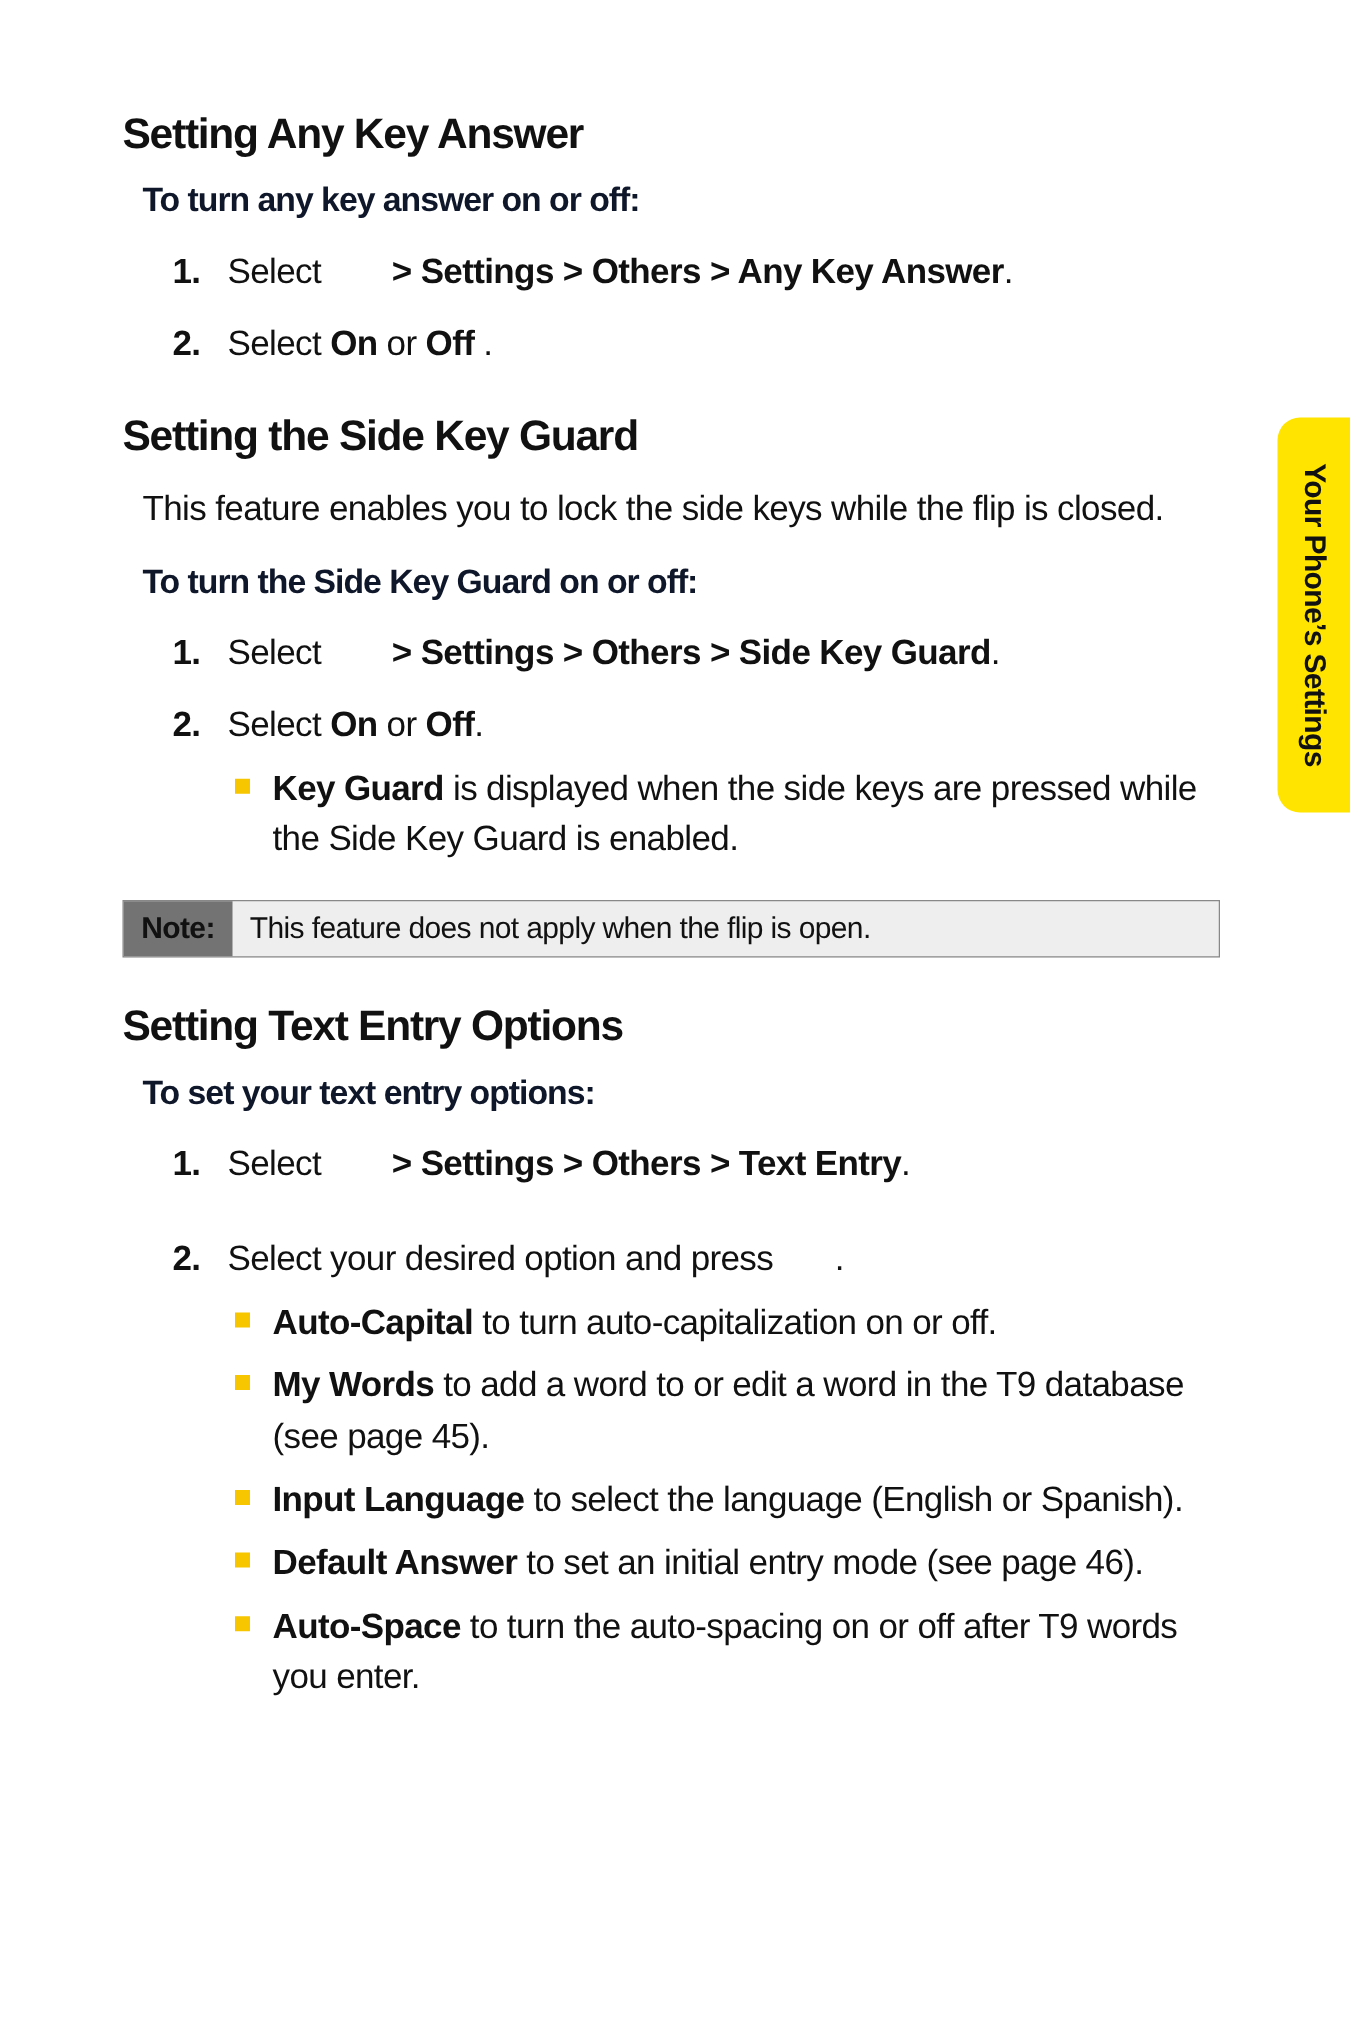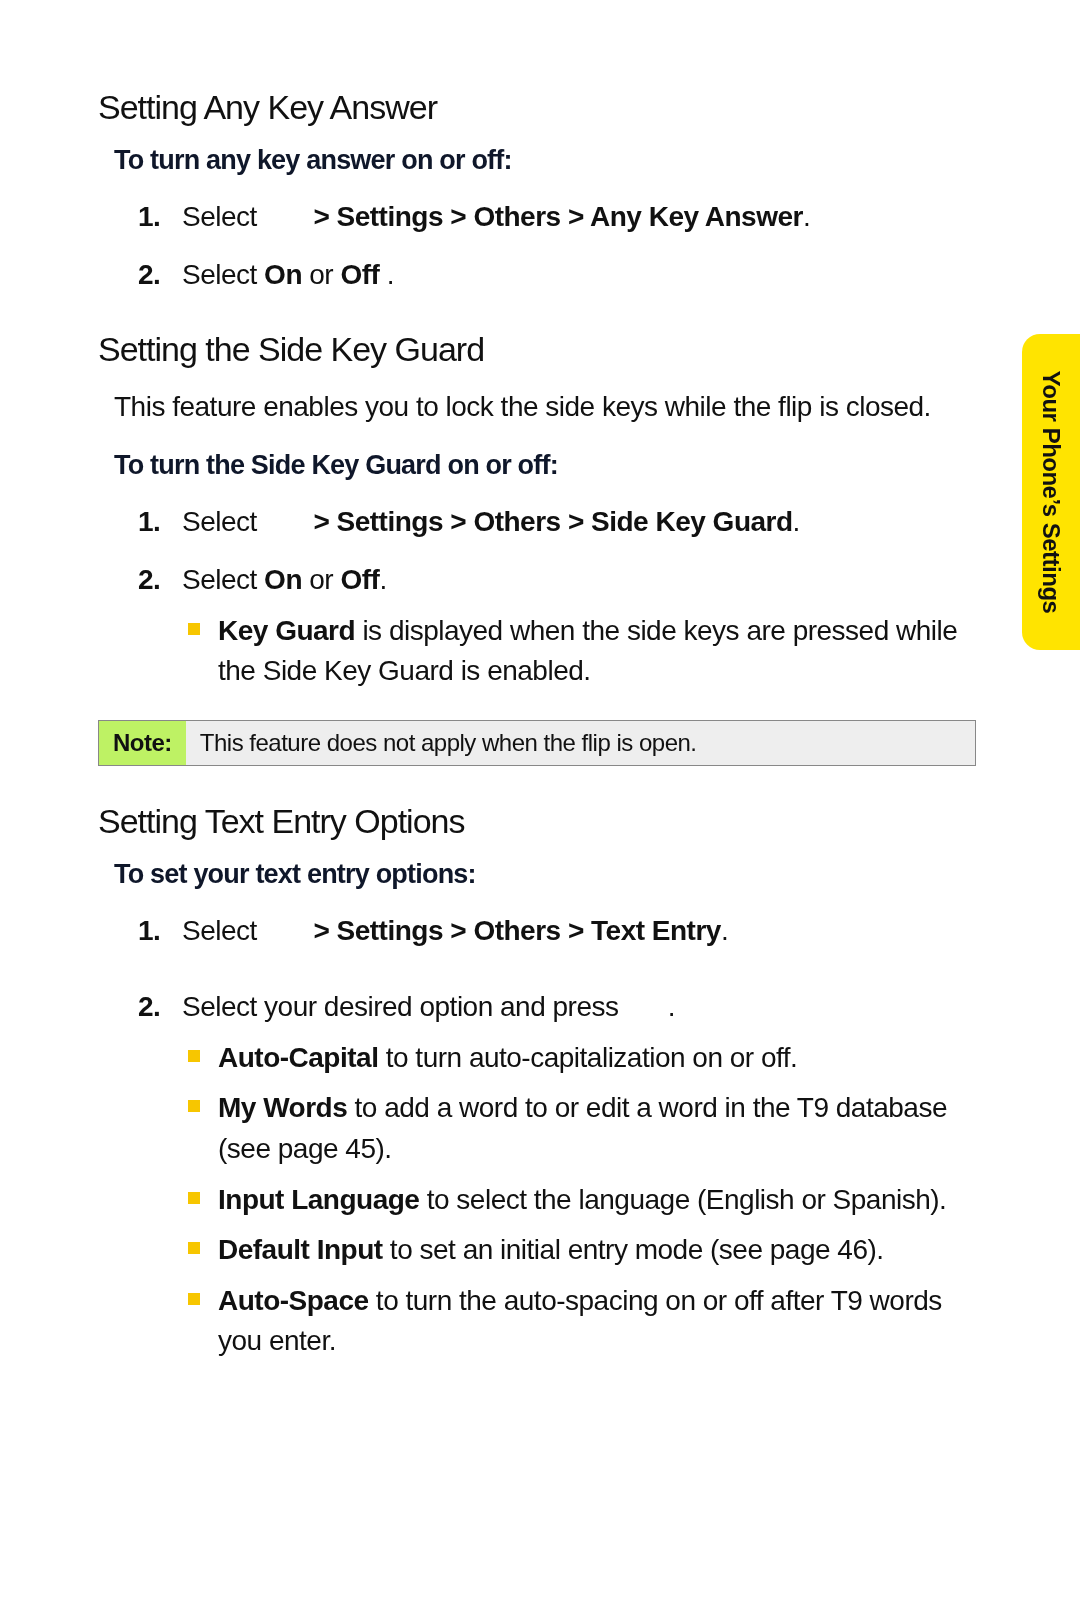--- a/index.html
+++ b/index.html
@@ -1,31 +1,31 @@
 <!DOCTYPE html>
 <html><head>
 <meta charset="utf-8">
 <style>
   * { box-sizing: border-box; margin: 0; padding: 0; }
   html, body { width: 1080px; height: 1620px; background: #fff; }
   body { font-family: "Segoe UI", "Helvetica Neue", Arial, sans-serif; color: #111; position: relative; letter-spacing: -0.5px; }
   .page { position: relative; width: 1080px; height: 1620px; padding: 88px 104px 0 98px; }
-  h2.section-title { font-size: 34px; font-weight: 400; margin-bottom: 18px; letter-spacing: -1px; }
+  h2.section-title { font-size: 34px; font-weight: 700; margin-bottom: 18px; letter-spacing: -1px; }
   .body-text { font-size: 28px; line-height: 1.45; margin: 0 0 22px 16px; }
   .sub-heading { font-size: 27px; font-weight: 700; color: #0f172a; margin: 0 0 20px 16px; letter-spacing: -0.8px; }
   ol.steps { list-style: none; margin: 0 0 28px 40px; }
   ol.steps > li { font-size: 28px; line-height: 1.5; margin-bottom: 16px; padding-left: 44px; position: relative; }
   ol.steps > li .num { position: absolute; left: 0; top: 0; font-weight: 700; }
   ul.bullets { list-style: none; margin-top: 10px; }
   ul.bullets > li { position: relative; padding-left: 36px; margin-bottom: 10px; font-size: 28px; line-height: 1.45; }
   ul.bullets > li::before { content: ""; position: absolute; left: 6px; top: 12px; width: 12px; height: 12px; background: #f7c600; }
   b, strong { font-weight: 700; }
   .sec-block { margin-bottom: 34px; }
   .note-box { border: 1px solid #888; display: flex; margin: 6px 0 36px 0; background: #eee; font-size: 24px; }
-  .note-label { background: #bef264; font-weight: 700; padding: 8px 14px; white-space: nowrap; }
+  .note-label { background: #737373; font-weight: 700; padding: 8px 14px; white-space: nowrap; }
   .note-text { padding: 8px 14px; flex: 1; }
   .side-tab { position: absolute; right: 0; top: 334px; width: 58px; height: 316px; background: #ffe400; border-top-left-radius: 18px; border-bottom-left-radius: 18px; }
   .side-tab .tab-text { position: absolute; left: 50%; top: 50%; transform: translate(-50%,-50%) rotate(90deg); white-space: nowrap; font-weight: 700; font-size: 24px; letter-spacing: -0.5px; }
   .footer { position: absolute; left: 0; right: 0; bottom: 64px; text-align: center; font-size: 24px; font-weight: 700; color: #6f6f6f; }
   .footer .pg { display: inline-block; margin-left: 50px; }
   .key-placeholder { display: inline-block; width: 42px; }
 </style>
 </head>
 <body>
 
@@ -75,21 +75,21 @@
     <ol class="steps">
       <li style="margin-bottom:34px;"><span class="num">1.</span>
         <span>Select </span><span class="key-placeholder"></span><b> &gt; Settings &gt; Others &gt; Text Entry</b><span>.</span>
       </li>
       <li><span class="num">2.</span>
         <span>Select your desired option and press </span><span class="key-placeholder"></span><span>.</span>
         <ul class="bullets">
           <li><b>Auto-Capital</b><span> to turn auto-capitalization on or off.</span></li>
           <li><b>My Words</b><span> to add a word to or edit a word in the T9 database (see page 45).</span></li>
           <li><b>Input Language</b><span> to select the language (English or Spanish).</span></li>
-          <li><b>Default Input</b><span> to set an initial entry mode (see page 46).</span></li>
+          <li><b>Default Answer</b><span> to set an initial entry mode (see page 46).</span></li>
           <li><b>Auto-Space</b><span> to turn the auto-spacing on or off after T9 words you enter.</span></li>
         </ul>
       </li>
     </ol>
   </div>
 
 
 </div>
 
 </body></html>

